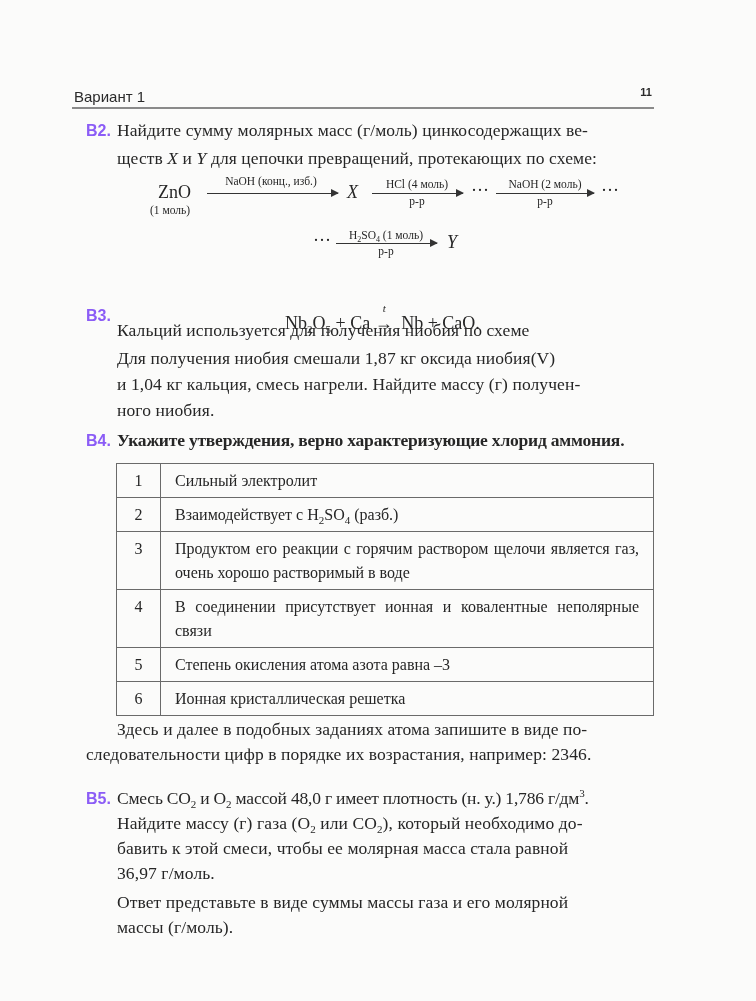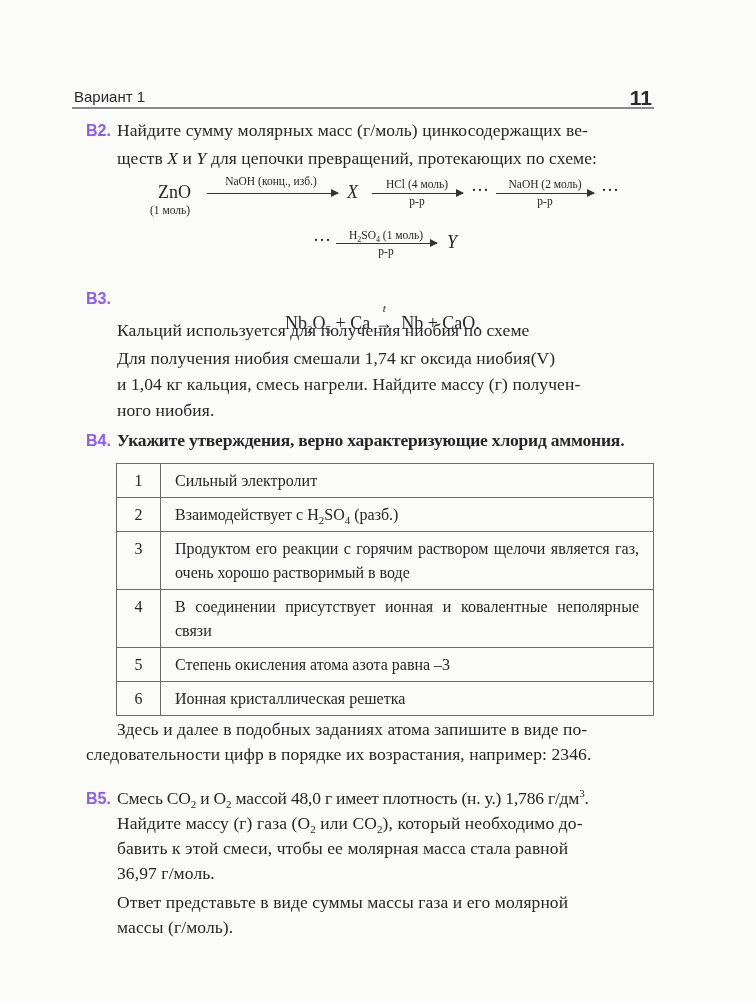--- a/index.html
+++ b/index.html
@@ -1,21 +1,21 @@
 <!DOCTYPE html>
 <html><head>
 <meta charset="utf-8">
 <style>
   html, body { margin:0; padding:0; }
   body { width:756px; height:1001px; background:#fbfbfa; position:relative; overflow:hidden;
          font-family:"Liberation Serif","DejaVu Serif",serif; color:#262626; }
   .abs { position:absolute; }
   .hdr { font-family:"Liberation Sans","DejaVu Sans",sans-serif; font-size:15px; color:#2a2a2a; }
   .hdr-left { left:74px; top:88px; }
-  .hdr-right { right:104px; top:86px; font-weight:bold; font-size:21px; }
+  .hdr-right { right:104px; top:86px; font-weight:bold; font-size:11px; }
   .rule { left:72px; top:107px; width:582px; height:2px; background:#8a8a8a; }
   .qnum { font-family:"Liberation Sans","DejaVu Sans",sans-serif; font-weight:bold; font-size:16px; color:#8b5cf6; }
   .txt { font-size:17.5px; line-height:29px; letter-spacing:0.1px; }
   .just { text-align:justify; text-align-last:left; }
   .sm { font-size:11.5px; }
   .chem { font-size:18px; }
   sub { font-size:11px; vertical-align:-4px; line-height:0; }
   sup { font-size:11px; vertical-align:7px; line-height:0; }
   i { font-style:italic; }
   .arrow { position:absolute; height:1px; background:#333; }
@@ -58,26 +58,26 @@
   <div class="lbl" style="left:496px;top:195px;width:98px;">р-р</div>
   <div class="abs chem" style="left:601px;top:180px;">···</div>
 
   <div class="abs chem" style="left:313px;top:230px;">···</div>
   <div class="lbl" style="left:336px;top:229px;width:100px;"><span>H</span><sub style="font-size:8px;vertical-align:-3px;">2</sub><span>SO</span><sub style="font-size:8px;vertical-align:-3px;">4</sub><span> (1 моль)</span></div>
   <div class="arrow" style="left:336px;top:243px;width:101px;"></div>
   <div class="lbl" style="left:336px;top:245px;width:100px;">р-р</div>
   <div class="abs chem" style="left:447px;top:232px;"><i>Y</i></div>
 </div>
 
-<div class="abs qnum" style="left:86px;top:290px;">В3.</div>
+<div class="abs qnum" style="left:86px;top:307px;">В3.</div>
 <div class="abs txt" style="left:117px;top:283px;margin-top:33px;">Кальций используется для получения ниобия по схеме</div>
 <div class="abs chem" style="left:285px;top:313px;white-space:nowrap;">
   <span>Nb</span><sub>2</sub><span>O</span><sub>5</sub><span> + Ca </span><span style="position:relative;display:inline-block;width:22px;"><i style="position:absolute;left:8px;top:-11px;font-size:11px;">t</i><span>→</span></span><span> Nb + CaO.</span>
 </div>
-<div class="abs txt just" style="left:117px;top:344px;width:536px;">Для получения ниобия смешали 1,74 кг оксида ниобия(V)</div>
+<div class="abs txt just" style="left:117px;top:344px;width:536px;">Для получения ниобия смешали 1,87 кг оксида ниобия(V)</div>
 <div class="abs txt just" style="left:117px;top:370px;width:536px;">и 1,04 кг кальция, смесь нагрели. Найдите массу (г) получен-</div>
 <div class="abs txt" style="left:117px;top:396px;">ного ниобия.</div>
 
 <div class="abs qnum" style="left:86px;top:432px;">В4.</div>
 <div class="abs txt" style="left:117px;top:426px;white-space:nowrap;letter-spacing:-0.2px;font-weight:bold;">Укажите утверждения, верно характеризующие хлорид аммония.</div>
 
 <table class="opts">
   <tbody>
       <tr style="height:33px;">
     <td class="n">1</td>

